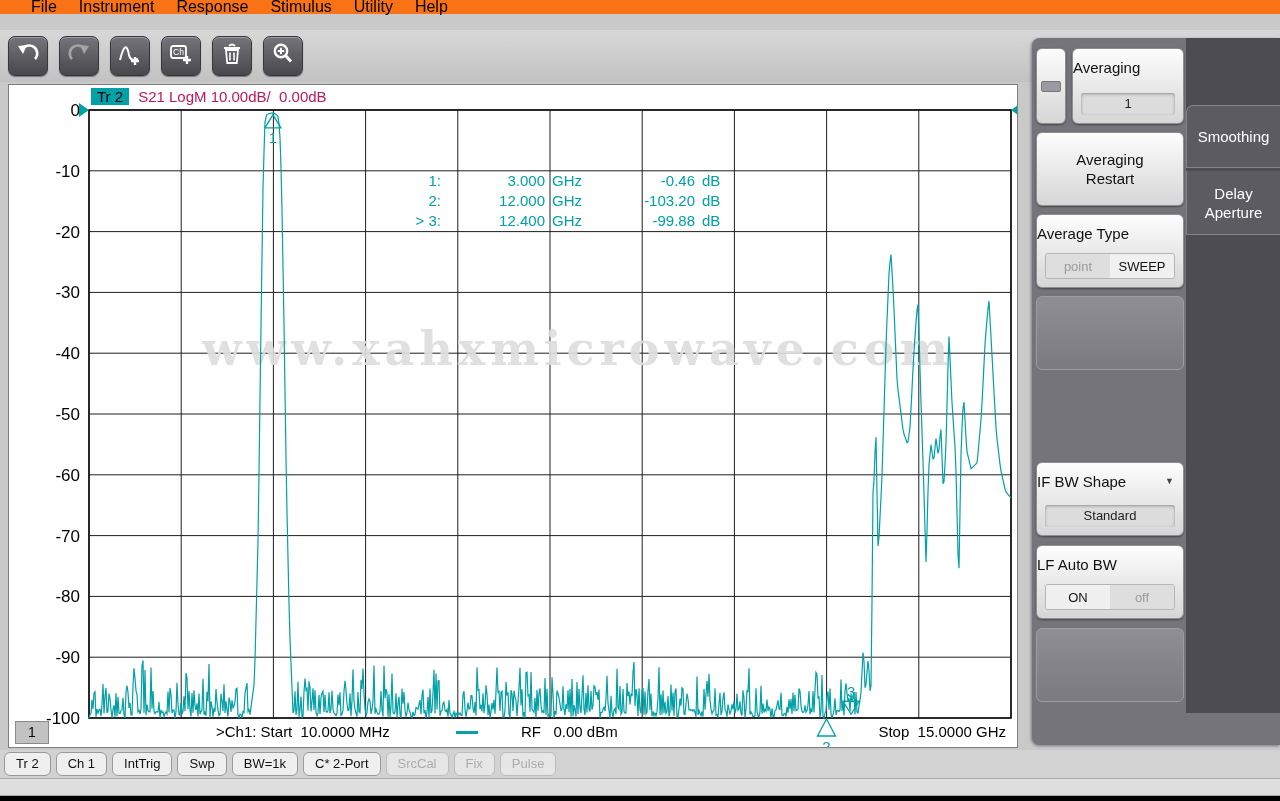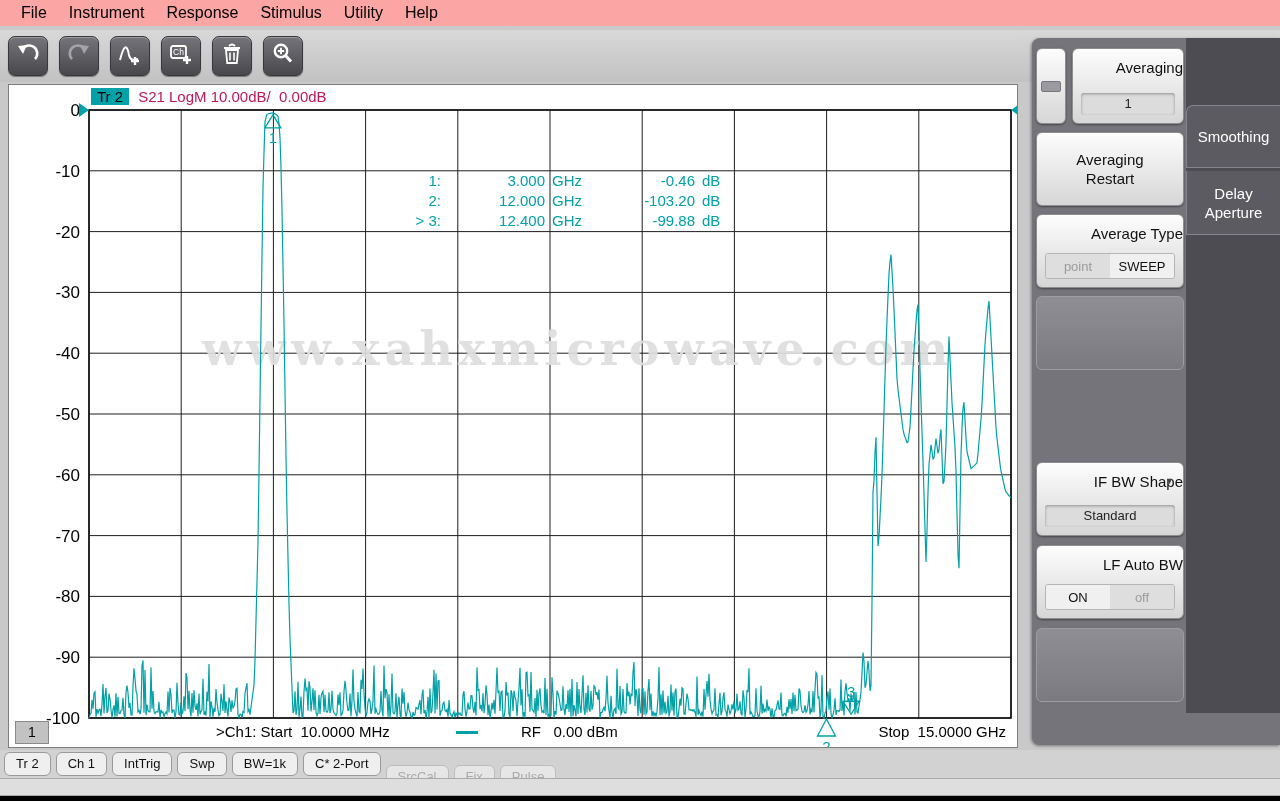--- a/index.html
+++ b/index.html
@@ -1,19 +1,19 @@
 <!DOCTYPE html>
 <html><head>
 <meta charset="utf-8">
 <style>
   html,body{margin:0;padding:0;width:1280px;height:801px;overflow:hidden;
     font-family:"Liberation Sans",sans-serif;background:#C9C9C9;position:relative;}
   
-  .menubar{position:absolute;left:0;top:0;width:1280px;height:26px;background:#fca5a5;
-    display:flex;align-items:center;padding-left:10px;box-sizing:border-box;}
+  .menubar{position:absolute;left:0;top:0;width:1280px;height:14px;background:#f97316;
+    display:flex;align-items:center;padding-left:20px;box-sizing:border-box;}
   .menubar span{font-size:16px;color:#000;padding:3px 11px;cursor:default;}
   
   .toolbar{position:absolute;left:0;top:30px;width:1280px;height:52px;
     background:linear-gradient(#D8D8D8,#C2C2C2);display:flex;align-items:center;padding-left:8px;box-sizing:border-box;}
   .tbtn{width:38px;height:38px;margin-right:11px;border-radius:7px;border:1px solid #38383C;
     background:linear-gradient(#74747A,#48484C);box-shadow:inset 0 1px 0 rgba(255,255,255,.3),0 1px 1px rgba(0,0,0,.4);
     display:flex;align-items:center;justify-content:center;}
   
   .plot{position:absolute;left:8px;top:84px;width:1010px;height:664px;background:#FFF;
     border:1px solid #7E7E7E;box-sizing:border-box;overflow:hidden;}
@@ -46,21 +46,21 @@
   .panel-body{position:relative;height:675px;}
   .tabcol{position:absolute;left:154px;top:0;width:94px;height:675px;background:#4C4C52;}
   .ptab{position:absolute;left:154px;width:94px;color:#FFF;font-size:15px;display:flex;align-items:center;
     justify-content:center;text-align:center;line-height:19px;}
   .ptab.active{top:8px;height:56px;background:#87878F;}
   .ptab.t2{top:67px;height:63px;background:#5B5B61;border:1px solid #84848C;border-right:none;border-radius:7px 0 0 0;box-sizing:border-box;}
   .ptab.t3{top:133px;height:64px;background:#5B5B61;border:1px solid #84848C;border-right:none;border-top:none;box-sizing:border-box;}
   .ctl{position:absolute;left:40px;width:112px;height:74px;border-radius:6px;box-sizing:border-box;
     background:linear-gradient(#FDFDFD,#D6D6D6);border:1px solid #8E8E8E;box-shadow:0 1px 2px rgba(0,0,0,.4);}
   .ctl.wide{left:4px;width:148px;}
-  .ctl .lbl{text-align:right;font-size:15px;color:#111;padding-top:9px;line-height:19px;}
+  .ctl .lbl{text-align:left;font-size:15px;color:#111;padding-top:9px;line-height:19px;}
   .ctl .val{position:absolute;left:8px;right:8px;bottom:8px;height:22px;border-radius:3px;background:#DCDCDC;
     box-shadow:inset 0 1px 3px rgba(0,0,0,.35);text-align:center;line-height:22px;font-size:13px;color:#222;}
   .seg{position:absolute;left:8px;right:8px;bottom:8px;height:24px;border-radius:3px;border:1px solid #B5B5B5;
     overflow:hidden;display:flex;}
   .seg div{flex:1;display:flex;align-items:center;justify-content:center;font-size:13px;}
   .seg .on{background:#F0F0F0;color:#111;}
   .seg .off{background:#DEDEDE;color:#9B9B9B;}
   .blank{position:absolute;left:4px;width:148px;height:74px;border-radius:6px;box-sizing:border-box;
     background:linear-gradient(#8E8E94,#7A7A80);border:1px solid #9C9CA2;}
   .toggle{position:absolute;left:4px;top:10px;width:30px;height:76px;border-radius:6px;box-sizing:border-box;
@@ -68,21 +68,21 @@
     display:flex;align-items:center;justify-content:center;}
   .toggle .pill{width:18px;height:9px;border-radius:2px;background:#9A9AA0;border:1px solid #77777D;}
   .ddarrow{position:absolute;right:9px;top:13px;font-size:9px;color:#444;}
   .centered2{display:flex;align-items:center;justify-content:center;height:100%;text-align:center;
     font-size:15px;color:#111;line-height:19px;padding:0;}
   
   .tabbar{position:absolute;left:0;top:750px;width:1280px;height:28px;background:#D2D2D2;
     display:flex;align-items:flex-start;padding:2px 0 0 4px;box-sizing:border-box;}
   .btab{height:22px;border-radius:6px;border:1px solid #9A9A9A;background:#EFEFEF;color:#111;
     font-size:13px;line-height:22px;padding:0 11px;margin-right:5px;white-space:pre;}
-  .btab.dis{color:#ABABAB;border-color:#BDBDBD;background:#E6E6E6;margin-top:13px;}
+  .btab.dis{color:#ABABAB;border-color:#BDBDBD;background:#E6E6E6;}
   .statusstrip{position:absolute;left:0;top:778px;width:1280px;height:18px;background:#DEDEDE;
     border-top:1px solid #AAA;border-bottom:1px solid #AAA;box-sizing:border-box;}
   .blackbar{position:absolute;left:0;top:796px;width:1280px;height:5px;background:#000;}
 </style>
 </head>
 <body>
 
 <div class="menubar">
   <span>File</span>
   <span>Instrument</span>

